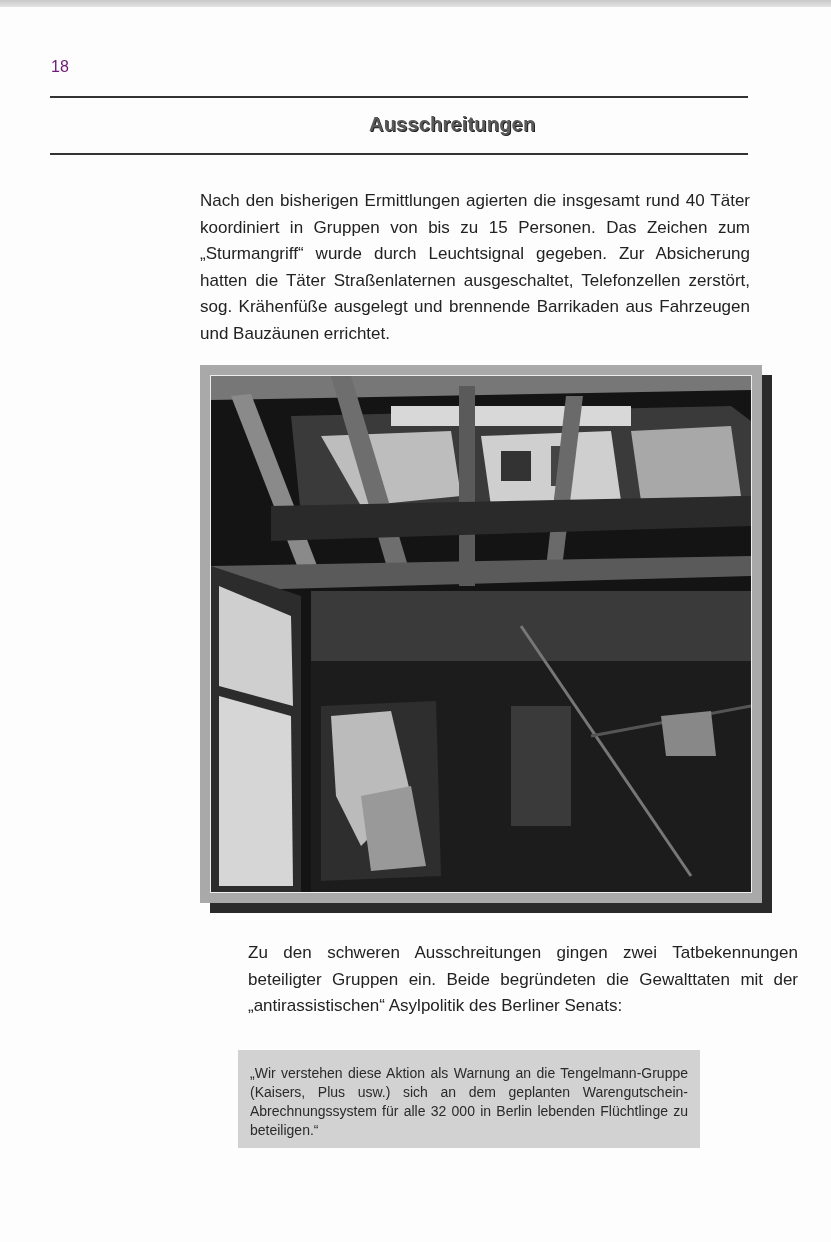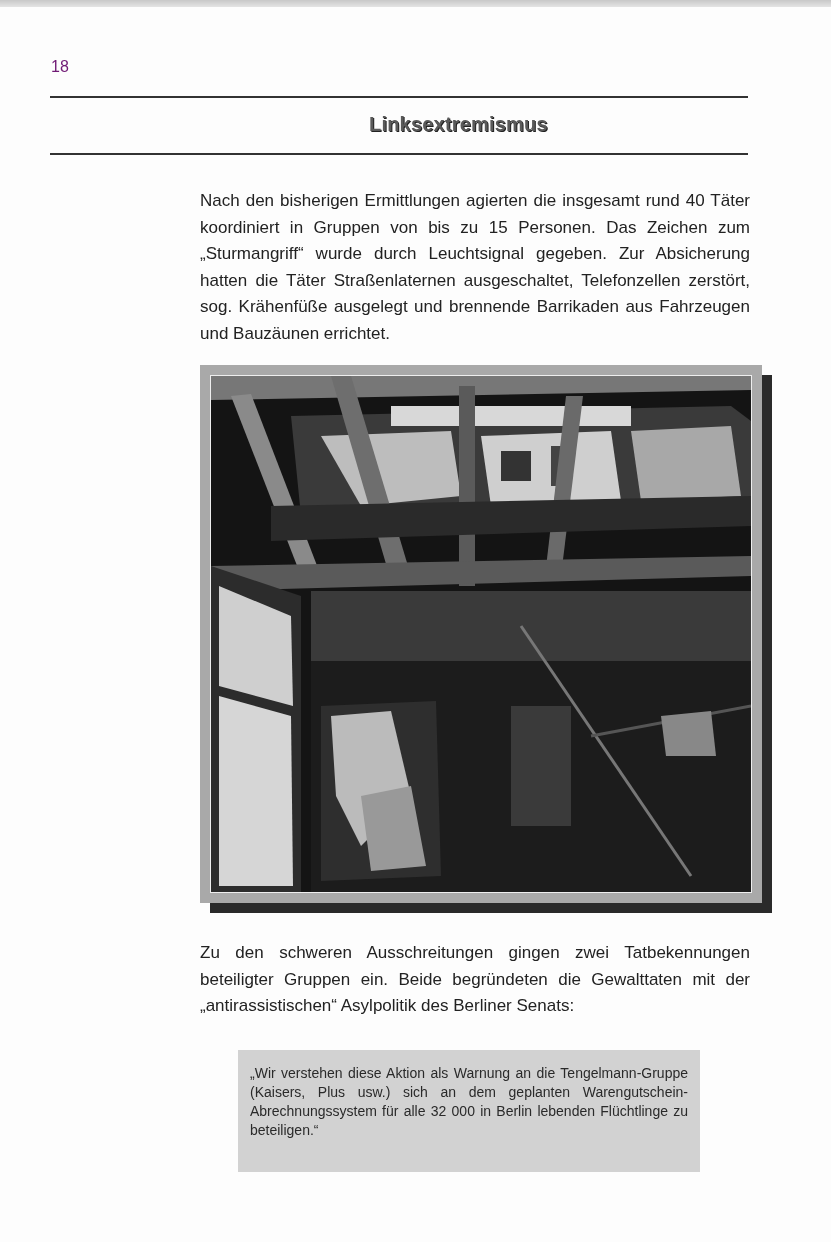--- a/index.html
+++ b/index.html
@@ -10,37 +10,37 @@
   .page-num { position:absolute; left:51px; top:58px; font-size:16px; color:#701a75; }
   .rule { position:absolute; left:50px; width:698px; height:2px; background:#333; }
   .rule.r1 { top:96px; }
   .rule.r2 { top:153px; }
   .section-title { position:absolute; left:369px; top:113px; font-size:20px; font-weight:bold;
                    color:#5a5a5a; letter-spacing:0.2px;
                    text-shadow: 1px 1px 0 #222; }
   .para { position:absolute; left:200px; width:550px; font-size:17px; line-height:26.5px;
           text-align:justify; color:#222; }
   .para.p1 { top:168px;margin-top:20px; }
-  .para.p2 { top:940px; }
+  .para.p2 { top:940px;margin-left:48px; }
   .photo-shadow { position:absolute; left:210px; top:375px; width:562px; height:538px; background:#2a2a2a; }
   .photo-frame { position:absolute; left:200px; top:365px; width:562px; height:538px; background:#a9a9a9; }
   .photo { position:absolute; left:210px; top:375px; width:542px; height:518px;
            background:#151515; overflow:hidden; border:1px solid #eee; box-sizing:border-box; }
-  .quote-box { position:absolute; left:238px; top:1050px; width:462px; height:122px;
+  .quote-box { position:absolute; left:238px; top:1050px; width:462px; height:98px;
                background:#d2d2d2; box-sizing:border-box; padding:14px 12px 0 12px; }
   .quote-text { font-size:14px; line-height:19px; text-align:justify; color:#2a2a2a; }
 </style>
 </head>
 <body>
 
 <div class="topband"></div>
 
 <div class="page-num">18</div>
 <div class="rule r1"></div>
-<div class="section-title">Linksextremismus</div>
+<div class="section-title">Ausschreitungen</div>
 <div class="rule r2"></div>
 
 <div class="para p1">Nach den bisherigen Ermittlungen agierten die insgesamt rund 40 Täter koordiniert in Gruppen von bis zu 15 Personen. Das Zeichen zum „Sturmangriff“ wurde durch Leuchtsignal gegeben. Zur Absicherung hatten die Täter Straßenlaternen ausgeschal­tet, Telefonzellen zerstört, sog. Krähenfüße ausgelegt und bren­nende Barrikaden aus Fahrzeugen und Bauzäunen errichtet.</div>
 
 <div class="photo-shadow"></div>
 <div class="photo-frame"></div>
 <div class="photo" title="Black-and-white photo of a fire-gutted interior with charred roof beams and burned walls">
   <svg width="540" height="516" viewBox="0 0 540 516">
     <rect width="540" height="516" fill="#141414"></rect>
 

